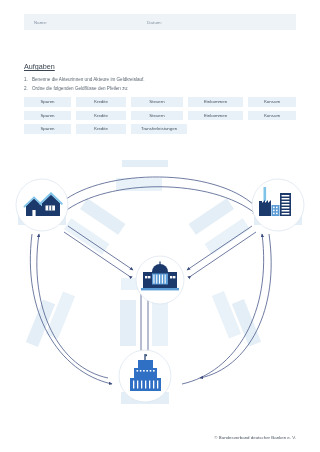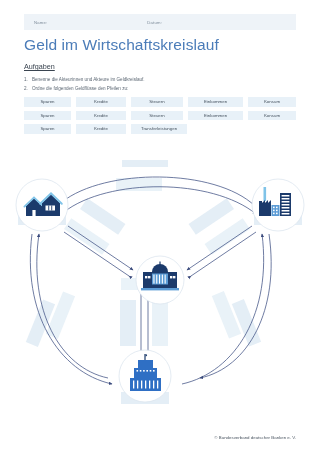--- a/index.html
+++ b/index.html
@@ -118,21 +118,20 @@
 </head>
 <body>
 
 <div class="page">
 
   <div class="headbar">
     <span class="hb-label hb-name">Name:</span>
     <span class="hb-label hb-date">Datum:</span>
   </div>
 
-  <div class="title">Geld im Wirtschaftskreislauf</div>
 
   <div class="subhead">Aufgaben</div>
 
   <div class="tasks">
     <div class="task">
       <span class="num">1.</span>
       <span class="txt">Benenne die Akteurinnen und Akteure im Geldkreislauf.</span>
     </div>
     <div class="task">
       <span class="num">2.</span>

